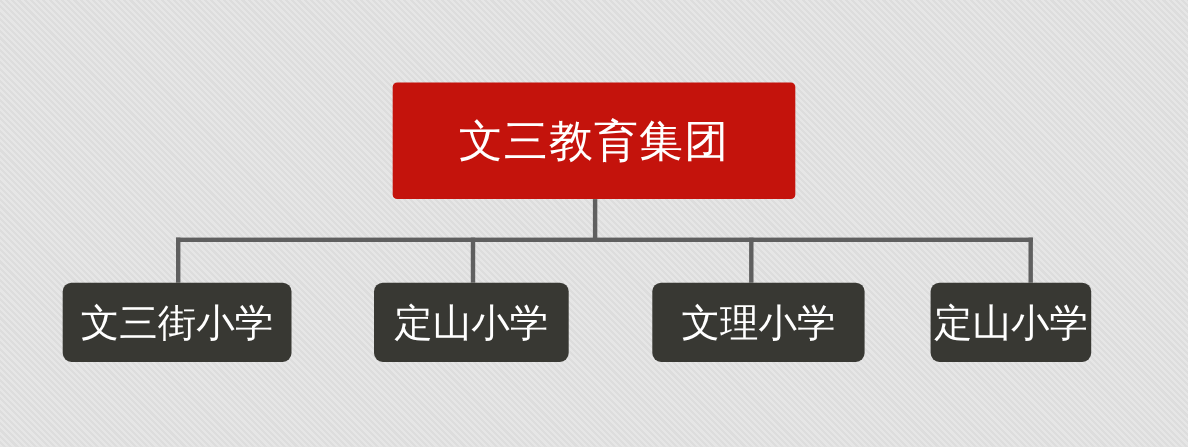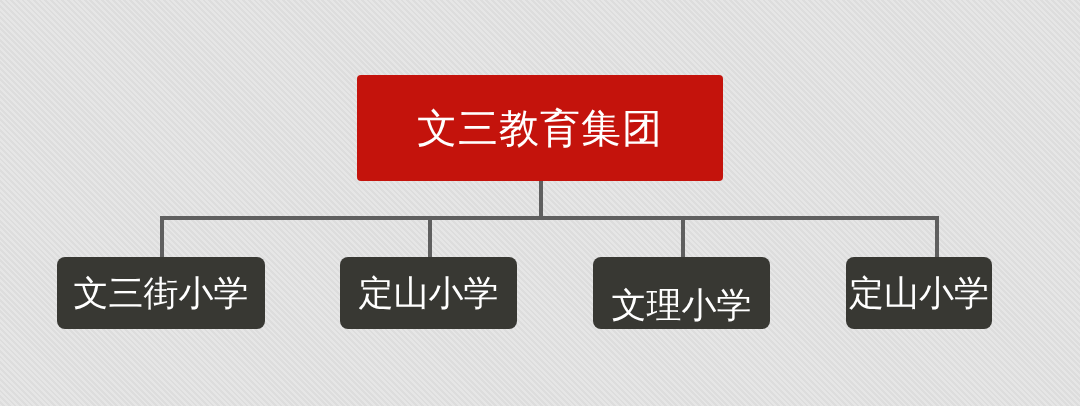--- a/index.html
+++ b/index.html
@@ -38,18 +38,18 @@
 <div class="node root">
   <span>文三教育集团</span>
 </div>
 
 <div class="node child" style="left:57px;">
   <span>文三街小学</span>
 </div>
 <div class="node child" style="left:340px; width:177px;">
   <span>定山小学</span>
 </div>
-<div class="node child" style="left:593px; width:177px;align-items:flex-end;">
+<div class="node child" style="left:593px; width:193px;">
   <span>文理小学</span>
 </div>
 <div class="node child" style="left:846px; width:146px;">
   <span>定山小学</span>
 </div>
 
 </body></html>

